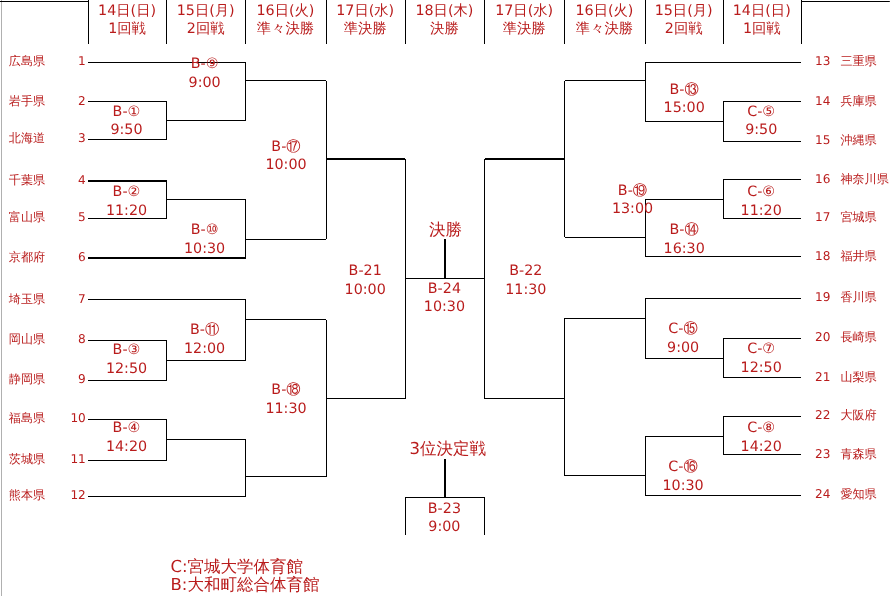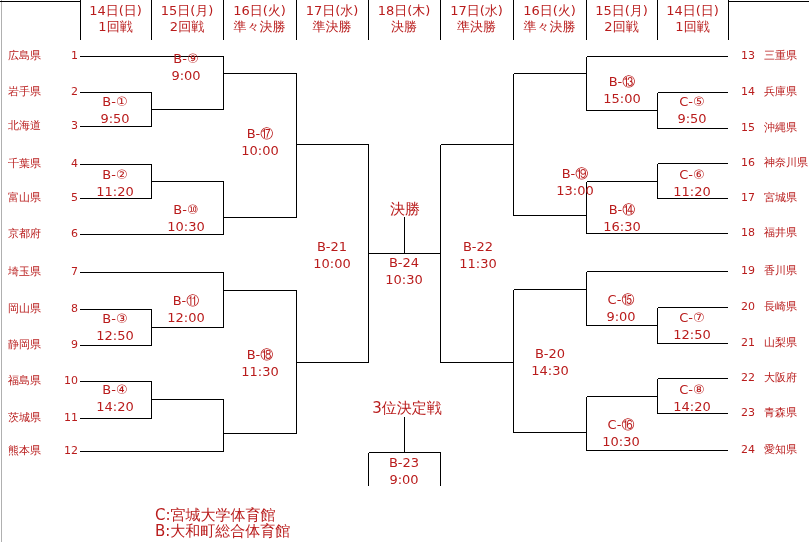--- a/index.html
+++ b/index.html
@@ -276,24 +276,20 @@
       <div>16:30</div>
     </div>
   <div class="match" style="left:576px;top:291px;">
       <div>C-⑮</div>
       <div>9:00</div>
     </div>
   <div class="match" style="left:647px;top:309px;">
       <div>C-⑦</div>
       <div>12:50</div>
     </div>
-  <div class="match" style="left:505px;top:345px;">
-      <div>B-20</div>
-      <div>14:30</div>
-    </div>
   <div class="match" style="left:647px;top:381px;">
       <div>C-⑧</div>
       <div>14:20</div>
     </div>
   <div class="match" style="left:576px;top:416px;">
       <div>C-⑯</div>
       <div>10:30</div>
     </div>
   <div class="match" style="left:433px;top:238px;">
       <div>B-22</div>

